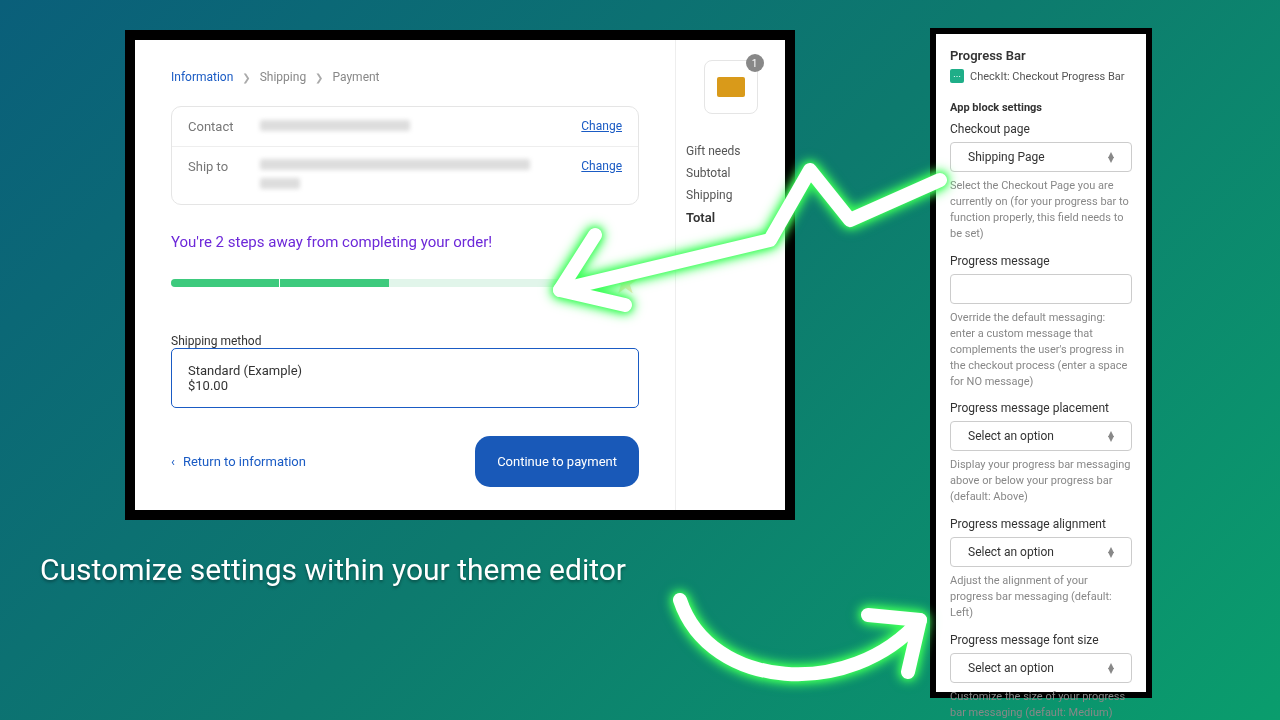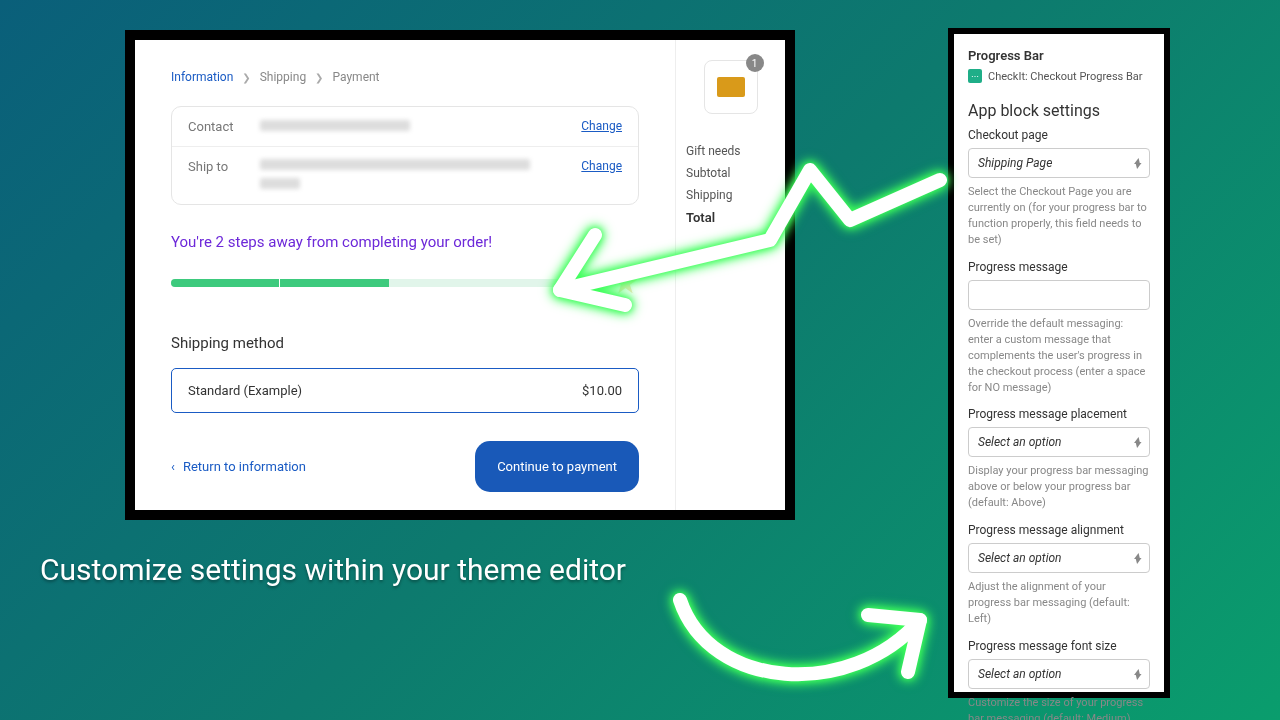--- a/index.html
+++ b/index.html
@@ -27,42 +27,42 @@
 .change-link { color: #1a5bc4; font-size: 12px; text-decoration: underline; cursor: pointer; }
 
 .progress-msg { font-size: 15px; color: #6d28d9; margin-bottom: 14px; }
 .progress-bar-wrap { display: flex; align-items: center; margin-bottom: 34px; }
 .progress-bar { flex: 1; height: 8px; background: #e1f5ea; border-radius: 4px; display: flex; overflow: hidden; }
 .progress-seg { height: 100%; }
 .progress-seg.filled { background: #3dca7d; }
 .progress-seg.gap { width: 1px; background: #fff; }
 .star { margin-left: 8px; font-size: 30px; color: #f0e6b8; filter: drop-shadow(0 0 1px rgba(0,0,0,0.05)); }
 
-.ship-heading { font-size: 15px; color: #333; margin-bottom: 16px; }
-.ship-option { border: 1px solid #1a5bc4; border-radius: 5px; padding: 14px 16px; display: flex; justify-content: space-between; font-size: 13px; color: #333; margin-bottom: 28px; }
+.ship-heading { font-size: 12px; color: #333; }
+.ship-option { border: 1px solid #1a5bc4; border-radius: 5px; padding: 14px 16px; display: flex; justify-content: space-between; font-size: 13px; color: #333; margin-bottom: 28px; flex-direction: column; }
 
 .footer-row { display: flex; justify-content: space-between; align-items: center; }
 .return-link { color: #1a5bc4; font-size: 13px; display: flex; align-items: center; gap: 8px; cursor: pointer; }
 .continue-btn { background: #1959b8; color: #fff; border: none; padding: 18px 22px; font-size: 13px; border-radius: 15px; cursor: pointer; }
 
 .cart-thumb-wrap { position: relative; width: 54px; height: 54px; border: 1px solid #e5e5e5; border-radius: 8px; margin: 0 auto 30px; display: flex; align-items: center; justify-content: center; }
 .cart-thumb { width: 28px; height: 20px; background: #d99a1a; border-radius: 2px; }
 .cart-badge { position: absolute; top: -7px; right: -7px; width: 18px; height: 18px; background: #888; color: #fff; border-radius: 50%; font-size: 10px; display: flex; align-items: center; justify-content: center; }
 .summary-line { font-size: 12px; color: #555; margin-bottom: 8px; }
 .summary-total { font-size: 13px; font-weight: 600; color: #333; }
 
 
-.settings-frame { position: absolute; right: 110px; top: 28px; width: 222px; height: 670px; background: #000; padding: 6px; }
+.settings-frame { position: absolute; right: 128px; top: 28px; width: 222px; height: 670px; background: #000; padding: 6px; }
 .settings-inner { background: #fff; width: 100%; height: 100%; padding: 14px; font-size: 12px; color: #333; }
 .settings-title { font-weight: 600; font-size: 13px; margin-bottom: 6px; }
 .app-line { display: flex; align-items: center; gap: 6px; font-size: 11px; color: #555; margin-bottom: 18px; }
 .app-icon { width: 14px; height: 14px; background: #1fae88; border-radius: 2px; display: inline-flex; align-items: center; justify-content: center; color: #fff; font-size: 8px; }
-.section-heading { font-weight: 400; font-size: 16px; margin-bottom: 8px; }
+.section-heading { font-weight: 700; font-size: 11px; margin-bottom: 8px; }
 .field-label { font-size: 12px; color: #333; margin-bottom: 6px; margin-top: 12px; }
-.select-box { border: 1px solid #ccc; border-radius: 4px; padding: 7px 9px; font-size: 12px; display: flex; justify-content: space-between; align-items: center; cursor: pointer; margin-bottom: 6px; font-style: italic; }
+.select-box { border: 1px solid #ccc; border-radius: 4px; padding: 7px 17px; font-size: 12px; display: flex; justify-content: space-between; align-items: center; cursor: pointer; margin-bottom: 6px; }
 .select-caret { color: #888; font-size: 12px; display: flex; flex-direction: column; line-height: 5px; }
 .helper { font-size: 11px; color: #888; line-height: 1.45; margin-bottom: 4px; }
 .text-input { border: 1px solid #ccc; border-radius: 4px; padding: 7px 9px; font-size: 12px; width: 100%; height: 30px; margin-bottom: 6px; }
 
 .marketing-text { position: absolute; left: 40px; top: 552px; font-size: 30px; font-weight: 400; color: #fff; text-shadow: 0 2px 3px rgba(0,0,0,0.35); }
 
 
 .arrow-svg { position: absolute; pointer-events: none; }
 .glow { filter: drop-shadow(0 0 6px #3dff5a) drop-shadow(0 0 3px #3dff5a); }
 </style>

